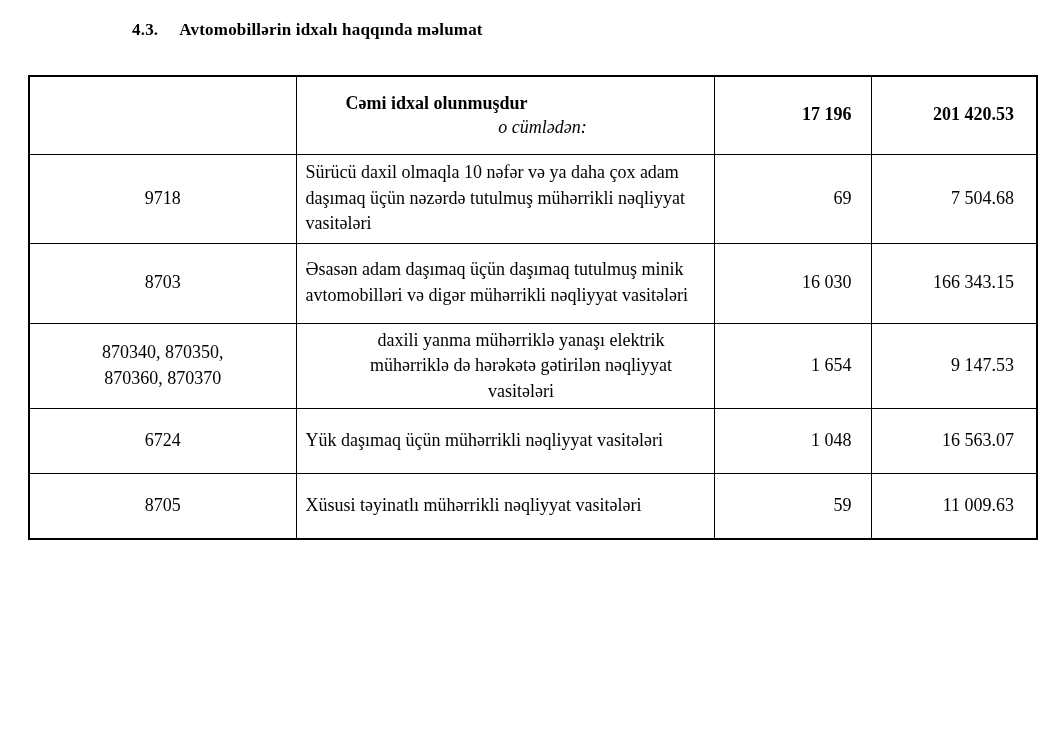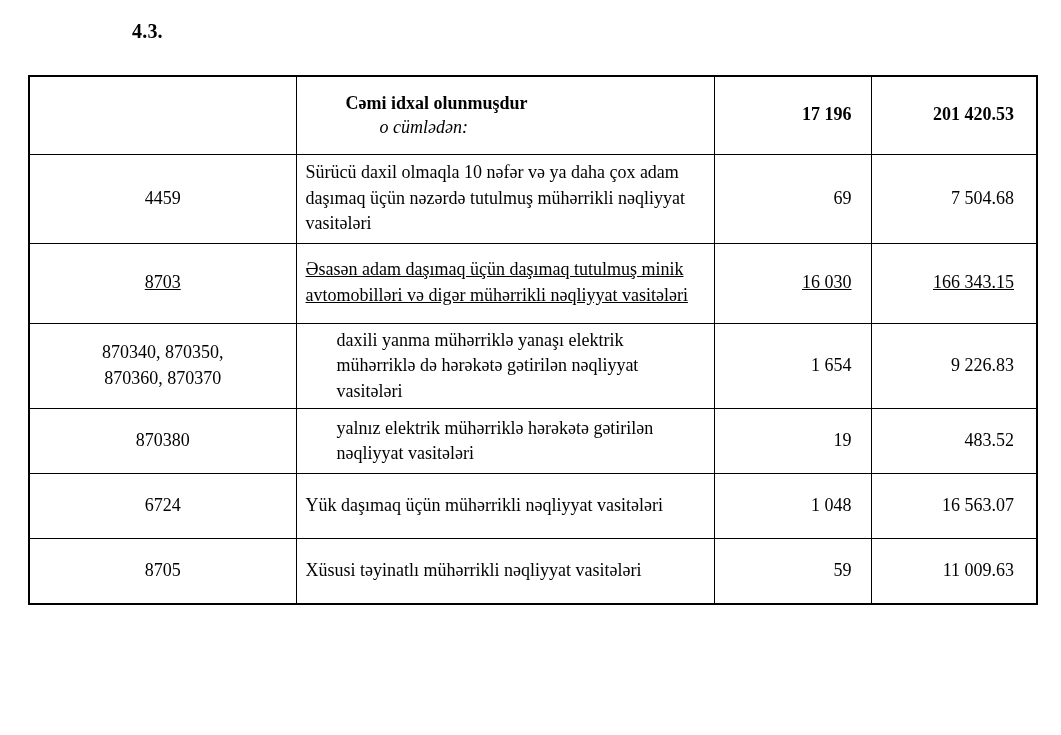--- a/index.html
+++ b/index.html
@@ -21,26 +21,24 @@
     background: var(--page-bg);
     overflow: hidden;
   }
   .doc-title {
     position: absolute;
     top: 20px;
     left: 28px;
     width: 1008px;
     padding-left: 104px;
     display: flex;
-    justify-content: center;
     gap: 21px;
     font-weight: bold;
-    font-size: 20px;
+    font-size: 17px;
     letter-spacing: 0.2px;
-    flex-direction: column;
   }
   table.imports {
     position: absolute;
     left: 28px;
     top: 75px;
     width: 1008px;
     border-collapse: collapse;
     table-layout: fixed;
     border: 2px solid var(--border-color);
     font-size: 18px;
@@ -51,21 +49,21 @@
     line-height: 1.42;
   }
   col.c-code  { width: 267px; }
   col.c-name  { width: 418px; }
   col.c-qty   { width: 157px; }
   col.c-val   { width: 166px; }
 
   tr.rh-header { height: 95px; }
   tr.rh-total  { height: 78px; }
   tr.rh-8702   { height: 89px; }
-  tr.rh-8703   { height: 80px; text-decoration: underline; }
+  tr.rh-8703   { height: 80px; }
   tr.rh-ondan  { height: 40px; }
   tr.rh-sub1   { height: 71px; }
   tr.rh-sub2   { height: 65px; }
   tr.rh-8704   { height: 65px; }
   tr.rh-8705   { height: 65px; }
 
   th.hcell {
     background: var(--header-bg);
     font-weight: bold;
     text-align: center;
@@ -75,47 +73,49 @@
   }
   td.code-cell {
     text-align: center;
     white-space: pre-line;
     padding: 2px 4px;
   }
   td.name-cell {
     text-align: left;
     padding: 4px 8px 4px 9px;
   }
-  td.name-cell.indent { padding-left: 40px; }
+  td.name-cell.indent { padding-left: 40px; text-align: center; }
   td.qty-cell, td.val-cell {
     text-align: right;
     padding-right: 19px;
     padding-left: 21px;
   }
   td.val-cell { padding-right: 22px; }
   .total-name {
     font-weight: bold;
     padding-left: 40px;
     line-height: 1.35;
   }
   .total-sub {
     font-style: italic;
     padding-left: 74px;
     line-height: 1.35;
+    text-align: center;
   }
   td.subheader-cell { text-align: center; }
   .bold { font-weight: bold; }
 </style>
 </head>
 <body>
 
 <div class="page">
 
   <div class="doc-title">
     <span>4.3.</span>
+    <span>Avtomobillərin idxalı haqqında məlumat</span>
   </div>
 
   <table class="imports">
     <colgroup>
       <col class="c-code">
         <col class="c-name">
         <col class="c-qty">
         <col class="c-val">
     </colgroup>
     <tbody>
@@ -124,48 +124,42 @@
         <td class="code-cell"></td>
         <td class="name-cell">
           <div class="total-name">Cəmi idxal olunmuşdur</div>
           <div class="total-sub">o cümlədən:</div>
         </td>
         <td class="qty-cell bold">17 196</td>
         <td class="val-cell bold">201 420.53</td>
       </tr>
 
       <tr class="rh-8702">
-        <td class="code-cell">4459</td>
+        <td class="code-cell">9718</td>
         <td class="name-cell">Sürücü daxil olmaqla 10 nəfər və ya daha çox adam daşımaq üçün nəzərdə tutulmuş mühərrikli nəqliyyat vasitələri</td>
         <td class="qty-cell">69</td>
         <td class="val-cell">7 504.68</td>
       </tr>
 
       <tr class="rh-8703">
         <td class="code-cell">8703</td>
         <td class="name-cell">Əsasən adam daşımaq üçün daşımaq tutulmuş minik avtomobilləri və digər mühərrikli nəqliyyat vasitələri</td>
         <td class="qty-cell">16 030</td>
         <td class="val-cell">166 343.15</td>
       </tr>
 
 
       <tr class="rh-sub1">
         <td class="code-cell">870340, 870350,
 870360, 870370</td>
         <td class="name-cell indent">daxili yanma mühərriklə yanaşı elektrik mühərriklə də hərəkətə gətirilən nəqliyyat vasitələri</td>
         <td class="qty-cell">1 654</td>
-        <td class="val-cell">9 226.83</td>
+        <td class="val-cell">9 147.53</td>
       </tr>
 
-      <tr class="rh-sub2">
-        <td class="code-cell">870380</td>
-        <td class="name-cell indent">yalnız elektrik mühərriklə hərəkətə gətirilən nəqliyyat vasitələri</td>
-        <td class="qty-cell">19</td>
-        <td class="val-cell">483.52</td>
-      </tr>
 
       <tr class="rh-8704">
         <td class="code-cell">6724</td>
         <td class="name-cell">Yük daşımaq üçün mühərrikli nəqliyyat vasitələri</td>
         <td class="qty-cell">1 048</td>
         <td class="val-cell">16 563.07</td>
       </tr>
 
       <tr class="rh-8705">
         <td class="code-cell">8705</td>

